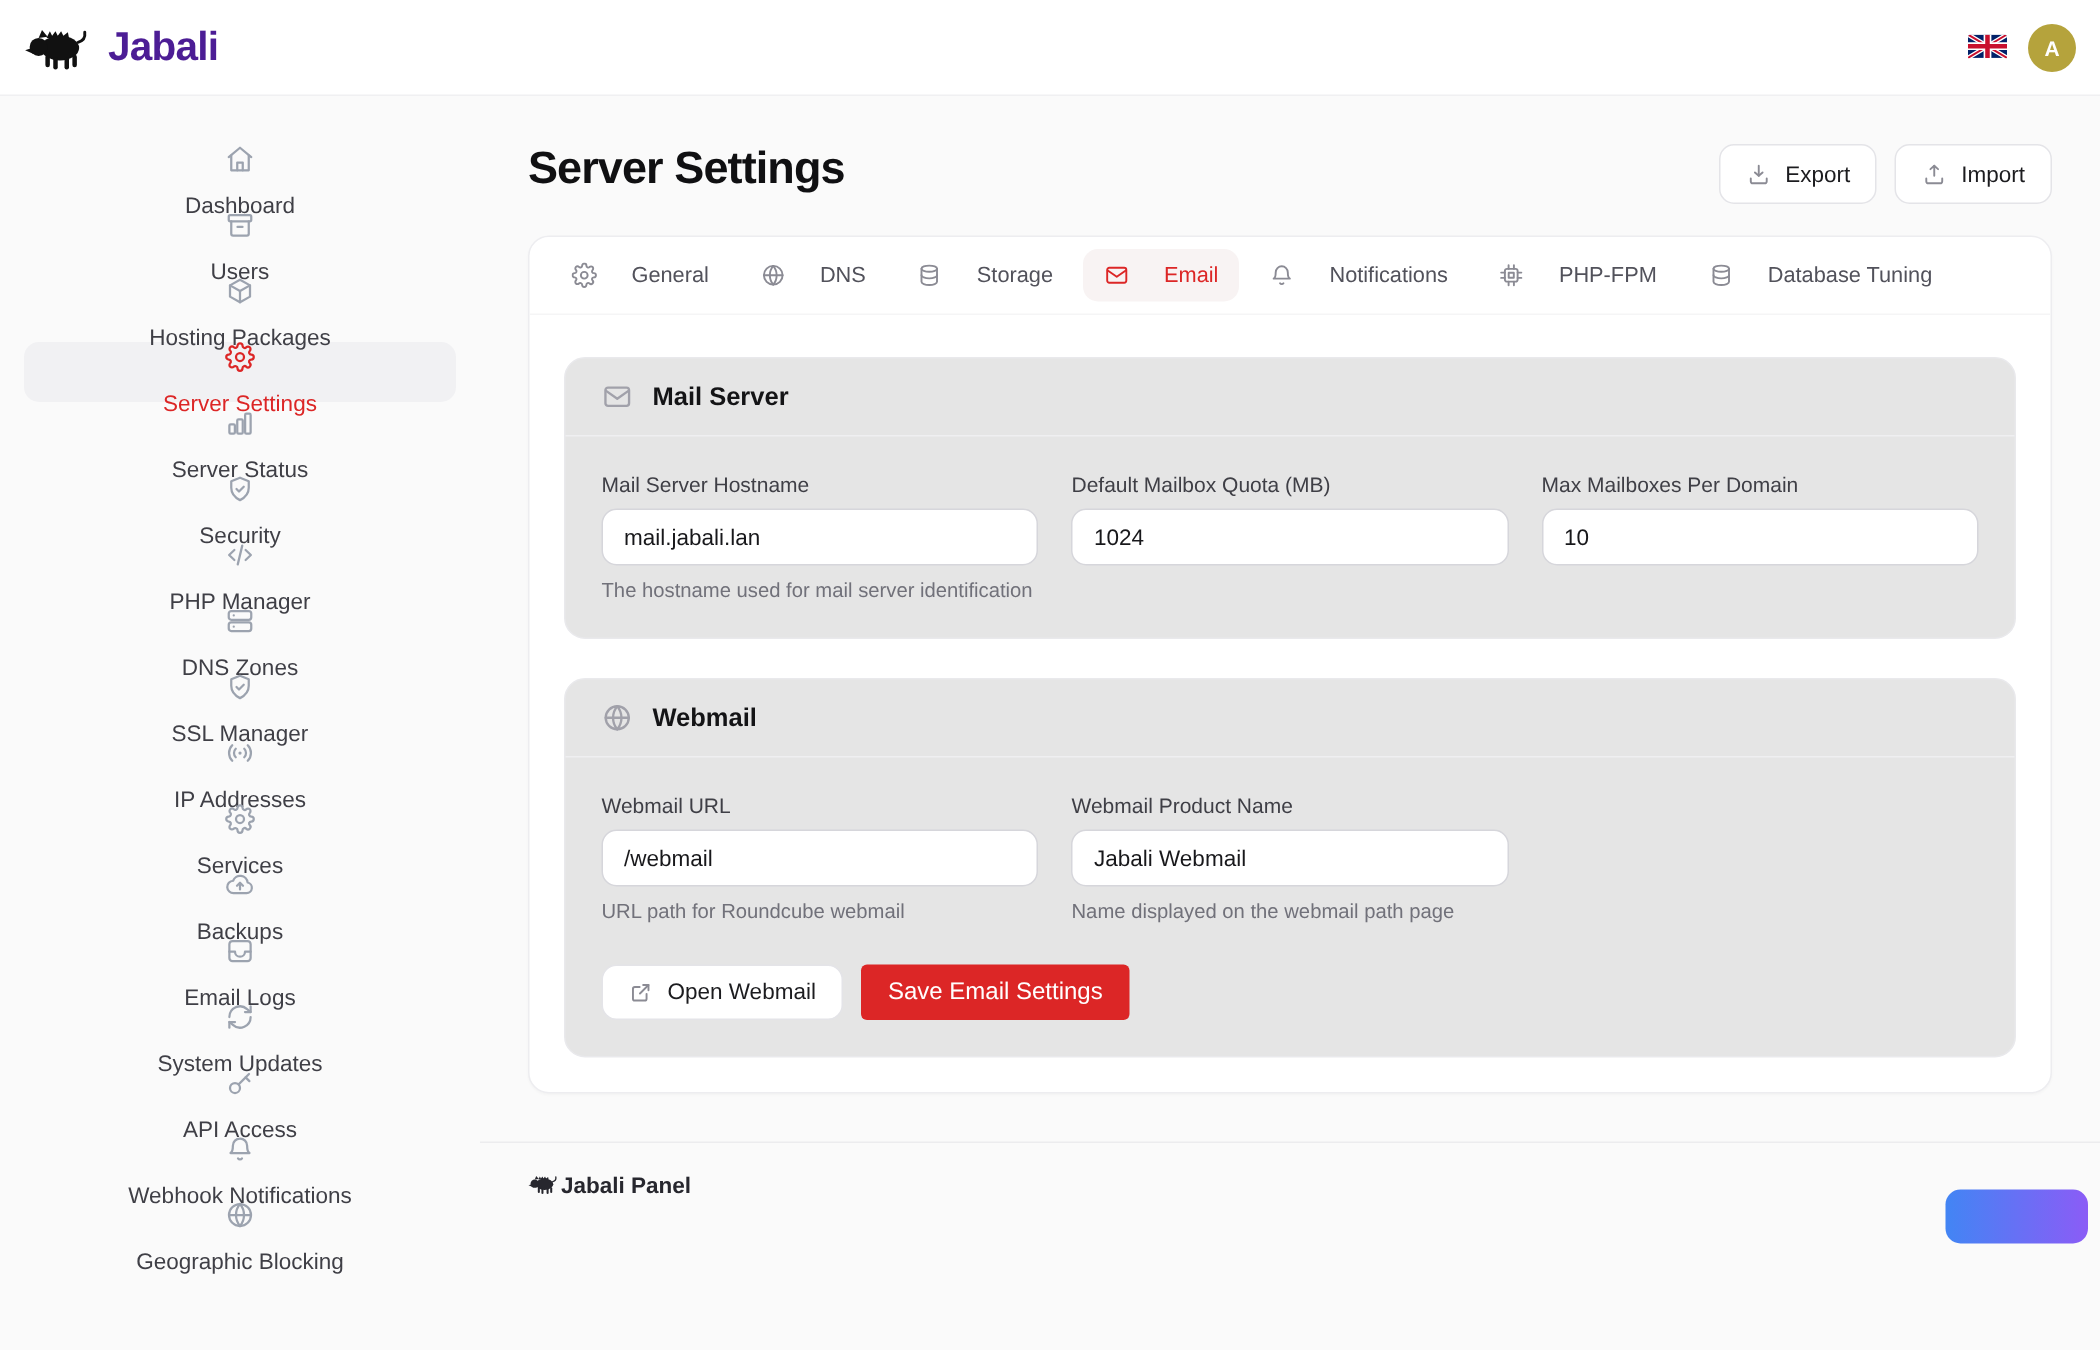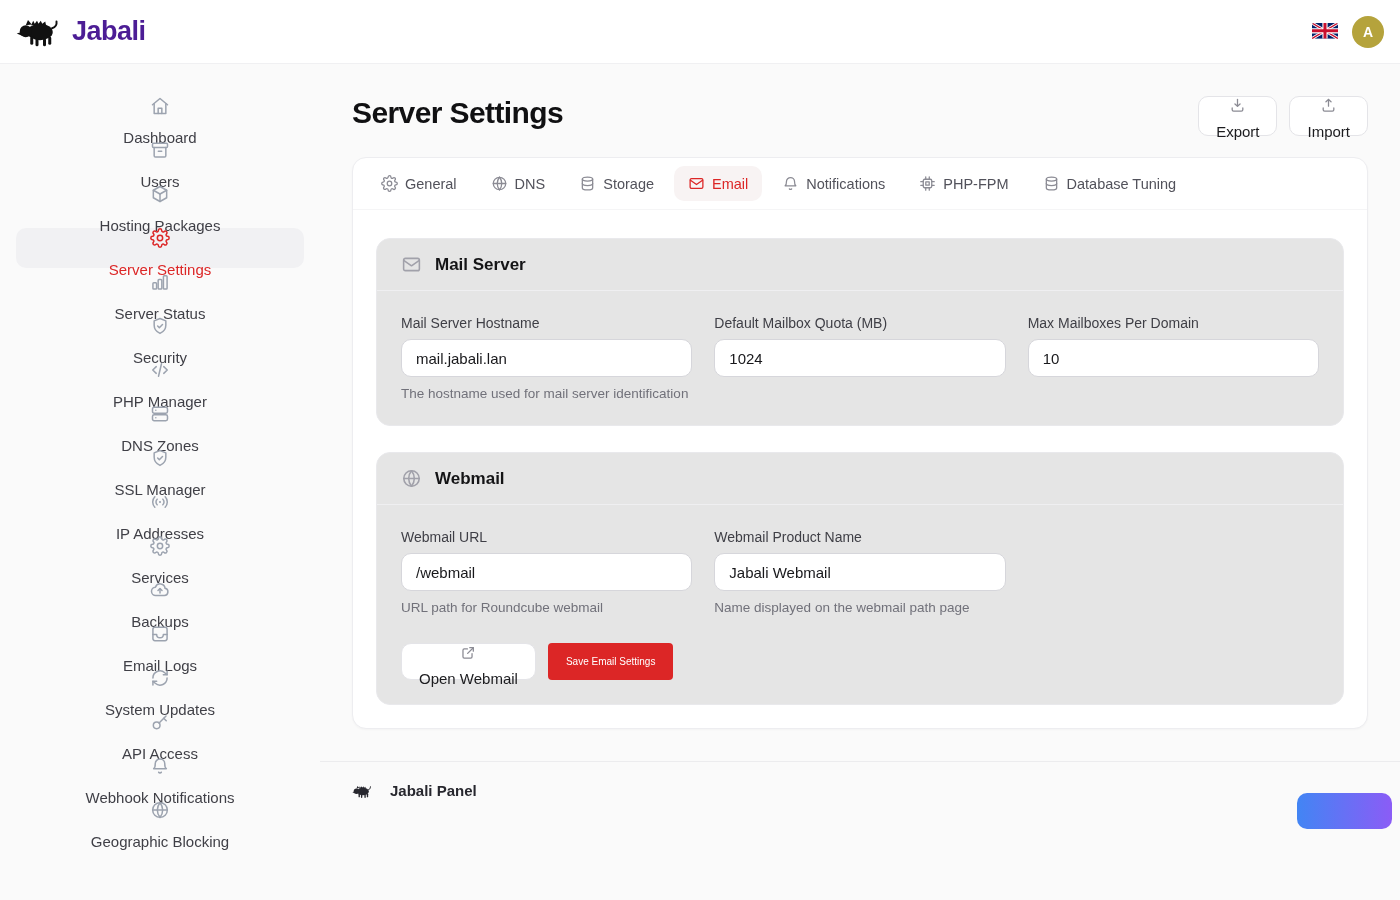--- a/index.html
+++ b/index.html
@@ -60,32 +60,32 @@
 
   .main{flex:1;padding:32px 32px 0;min-width:0}
 
   .page-head{display:flex;align-items:flex-start;justify-content:space-between}
   .page-title{font-size:30px;font-weight:800;letter-spacing:-0.6px;color:#101012}
   .head-actions{display:flex;gap:12px}
   .btn{
     display:inline-flex;align-items:center;gap:9px;
     background:#fff;border:1px solid #e4e4e8;border-radius:10px;
     height:40px;padding:0 17px;font-size:15px;color:#1c1c1f;
-    font-family:inherit;cursor:pointer;flex-direction:column;
+    font-family:inherit;cursor:pointer;
   }
   .btn .ic{width:17px;height:17px;color:#8b8b94}
 
   
   .panel{
     margin-top:21px;background:#fff;border:1px solid #ededf0;border-radius:14px;
     box-shadow:0 1px 2px rgba(0,0,0,.03);
   }
   .tabs{display:flex;align-items:center;gap:6px;padding:8px 14px;border-bottom:1px solid #f5f5f6}
   .tab{
-    display:inline-flex;align-items:center;gap:7px;
+    display:inline-flex;align-items:center;gap:23px;
     padding:9px 14px;border-radius:10px;border:none;background:transparent;
     font-family:inherit;font-size:14.5px;color:#52525b;cursor:pointer;
   }
   .tab .ic{width:17px;height:17px;color:#8b8b94}
   .tab.active{background:#f8f3f3;color:var(--accent);font-weight:500}
   .tab.active .ic{color:var(--accent)}
   .panel-body{padding:28px 23px 23px}
 
   .card{border:1px solid var(--line);border-radius:14px;background:#e5e5e5}
   .card + .card{margin-top:26px}
@@ -102,29 +102,29 @@
     width:100%;height:38px;border:1px solid #d6d6db;border-radius:10px;
     padding:0 14px;font-size:15px;color:#18181b;font-family:inherit;background:#fff;
     outline:none;
   }
   .help{font-size:13.5px;color:var(--muted);margin-top:9px}
   .actions-row{display:flex;gap:12px;margin-top:28px}
   .btn-sm{height:37px;border-radius:10px}
   .btn-primary{
     display:inline-flex;align-items:center;justify-content:center;
     background:var(--accent);color:#fff;border:none;border-radius:4px;
-    height:37px;padding:16px 18px;font-size:10px;font-family:inherit;cursor:pointer;
+    height:37px;padding:16px 18px;font-size:16px;font-family:inherit;cursor:pointer;
   }
 
   
   .page-footer{
     margin:32px -32px 0;border-top:1px solid #ececee;
     padding:20px 32px 0;position:relative;
   }
-  .footer-brand{display:flex;align-items:flex-end;gap:16px}
+  .footer-brand{display:flex;align-items:flex-start;}
   .footer-logo{width:22px;height:15px;color:#27272e}
   .footer-name{font-size:15px;font-weight:700;color:#27272e}
   .gradient-btn{
     position:absolute;top:31px;right:8px;width:95px;height:36px;
     border:none;border-radius:10px;cursor:pointer;
     background:linear-gradient(90deg,var(--grad1),var(--grad2));
   }
 </style>
 </head>
 <body>

